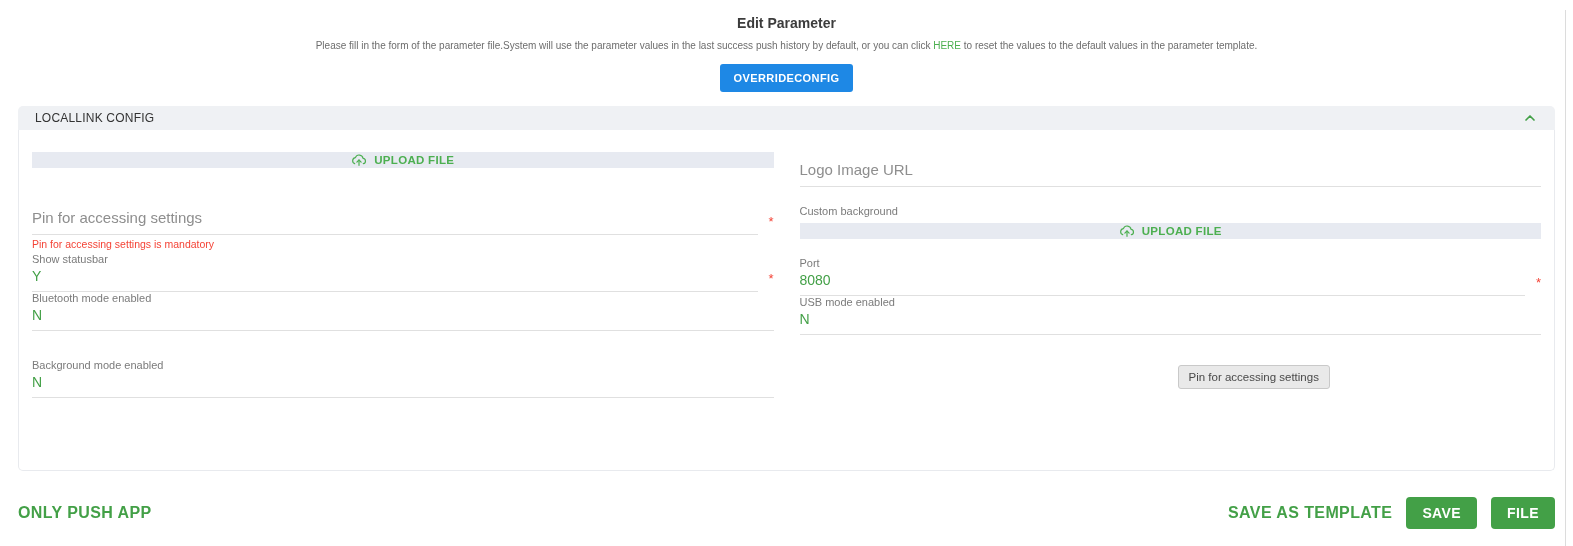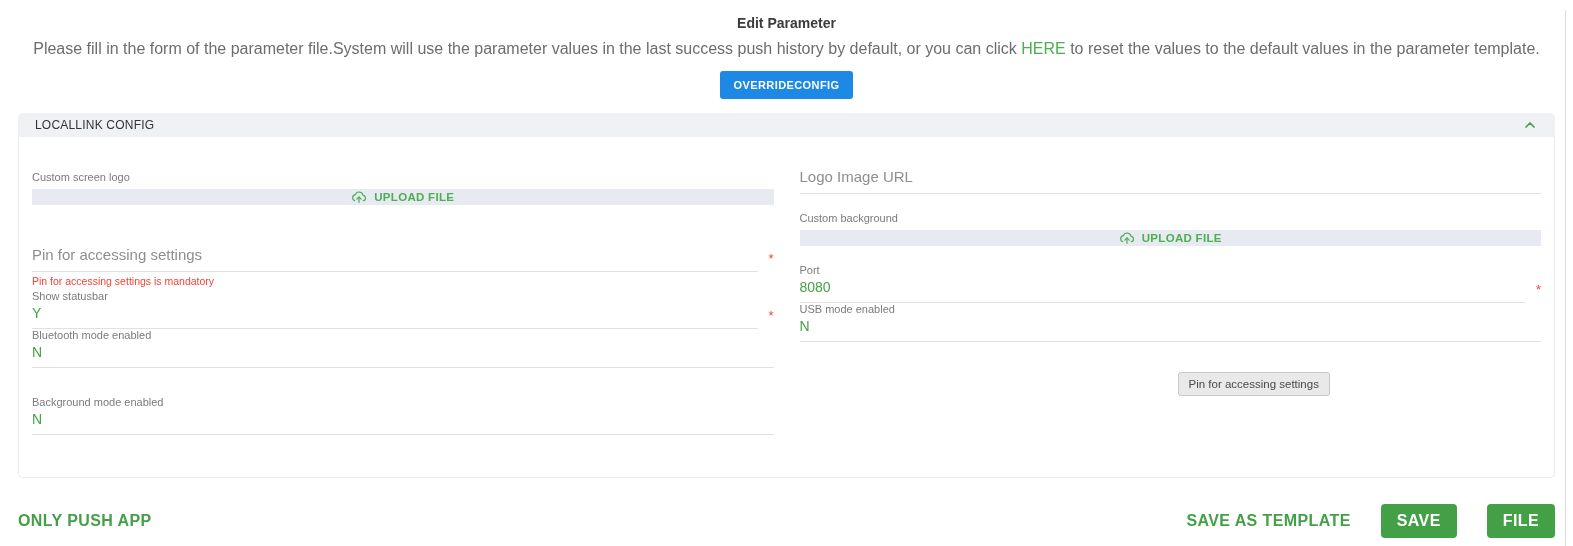--- a/index.html
+++ b/index.html
@@ -2,21 +2,21 @@
 <html><head>
 <meta charset="utf-8">
 <style>
   * { margin:0; padding:0; box-sizing:border-box; }
   html,body { width:1573px; height:546px; background:#fff; overflow:hidden;
     font-family:"Liberation Sans", sans-serif; position:relative; }
 
   
   .page-header { text-align:center; padding-top:15px; }
   .title { font-size:14px; font-weight:bold; color:#3c3c3c; }
-  .subtitle { font-size:16px; color:#6d6d6d; margin-top:9px; }
+  .subtitle { font-size:10px; color:#6d6d6d; margin-top:9px; }
   .subtitle .link { color:#4caf50; cursor:pointer; }
   .override-btn { margin-top:13px; background:#1e88e5; color:#fff; border:none;
     font-family:inherit; font-weight:bold; font-size:11px; letter-spacing:.4px;
     padding:8px 14px; border-radius:3px; cursor:pointer; }
 
   
   .panel { margin:14px 18px 0 18px; }
   .panel-header { background:#eff1f4; border-radius:5px 5px 0 0; height:20px;
     display:flex; align-items:center; justify-content:space-between;
     padding:12px 17px; cursor:pointer; }
@@ -56,22 +56,22 @@
   .tooltip { display:inline-block; background:#e9e9e9; border:1px solid #c9c9c9;
     border-radius:3px; padding:5px 10px; font-size:11.5px; color:#4a4a4a; }
 
   
   .footer { margin:26px 18px 0 18px; display:flex; align-items:center;
     justify-content:space-between; }
   .footer-right { display:flex; align-items:center; }
   .text-btn { background:none; border:none; font-family:inherit; color:#43a047;
     font-size:16px; font-weight:bold; letter-spacing:.4px; cursor:pointer; }
   .btn-solid { background:#43a047; color:#fff; border:none; font-family:inherit;
-    font-size:16px; font-weight:bold; letter-spacing:.4px; padding:8px 16px;
-    border-radius:4px; margin-left:30px; cursor:pointer; }
+    font-size:14px; font-weight:bold; letter-spacing:.4px; padding:8px 16px;
+    border-radius:4px; margin-left:14px; cursor:pointer; }
 
   .scroll-line { position:absolute; top:10px; right:7px; bottom:0; width:1px;
     background:#dcdcdc; }
 </style>
 </head>
 <body>
 
 <div class="page-header">
   <div class="title">Edit Parameter</div>
   <div class="subtitle"><span>Please fill in the form of the parameter file.System will use the parameter values in the last success push history by default, or you can click </span><span class="link">HERE</span><span> to reset the values to the default values in the parameter template.</span></div>
@@ -84,21 +84,20 @@
     <svg class="chevron" viewBox="0 0 24 24" fill="none" stroke="currentColor" stroke-width="2.6" stroke-linecap="round" stroke-linejoin="round">
         <polyline points="6 15 12 9 18 15"></polyline>
       </svg>
   </div>
 
   <div class="panel-body">
     <div class="grid">
 
       <div class="col">
 
-        <div class="small-label mt18">Custom screen logo</div>
         <button class="upload-bar">
           <svg class="cloud-icon" viewBox="0 0 24 20" fill="none" stroke="#4caf50" stroke-width="1.8" stroke-linecap="round" stroke-linejoin="round">
             <path d="M18.5 15.5a4 4 0 0 0-.4-7.9A6 6 0 0 0 6.6 6.3 4.8 4.8 0 0 0 5.5 15.5"></path>
             <path d="M12 10v8"></path>
             <path d="M8.8 13.2 12 10l3.2 3.2"></path>
           </svg>
           <span>UPLOAD FILE</span>
         </button>
 
         <div class="input-row mt36">

